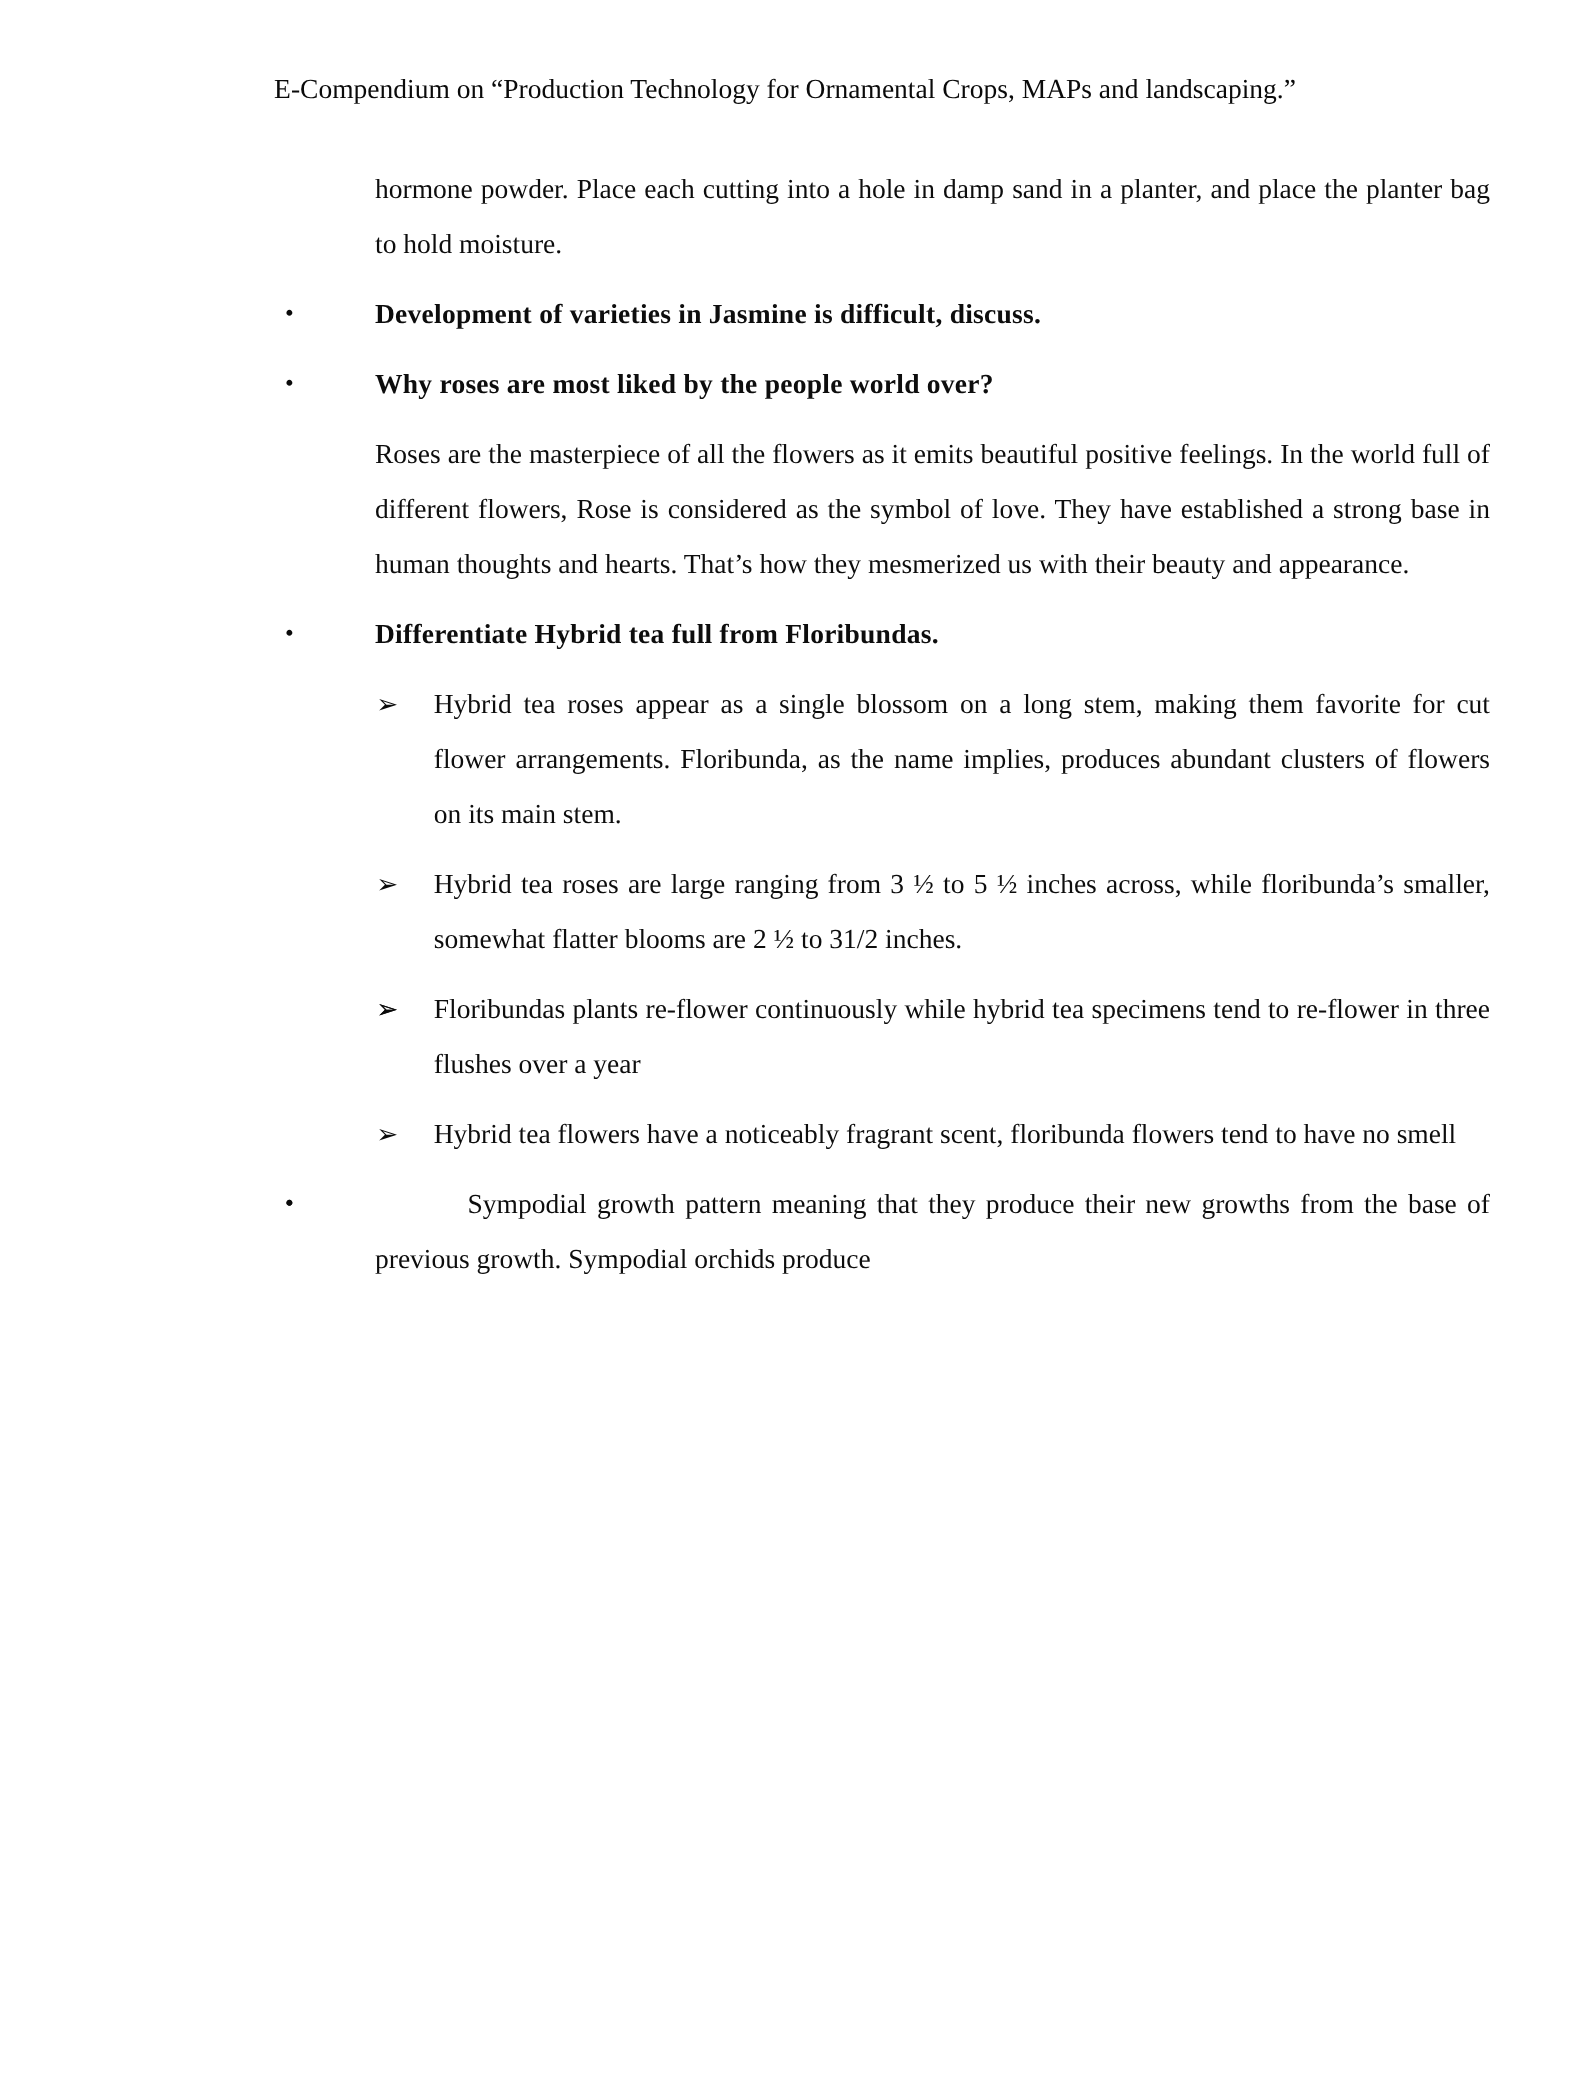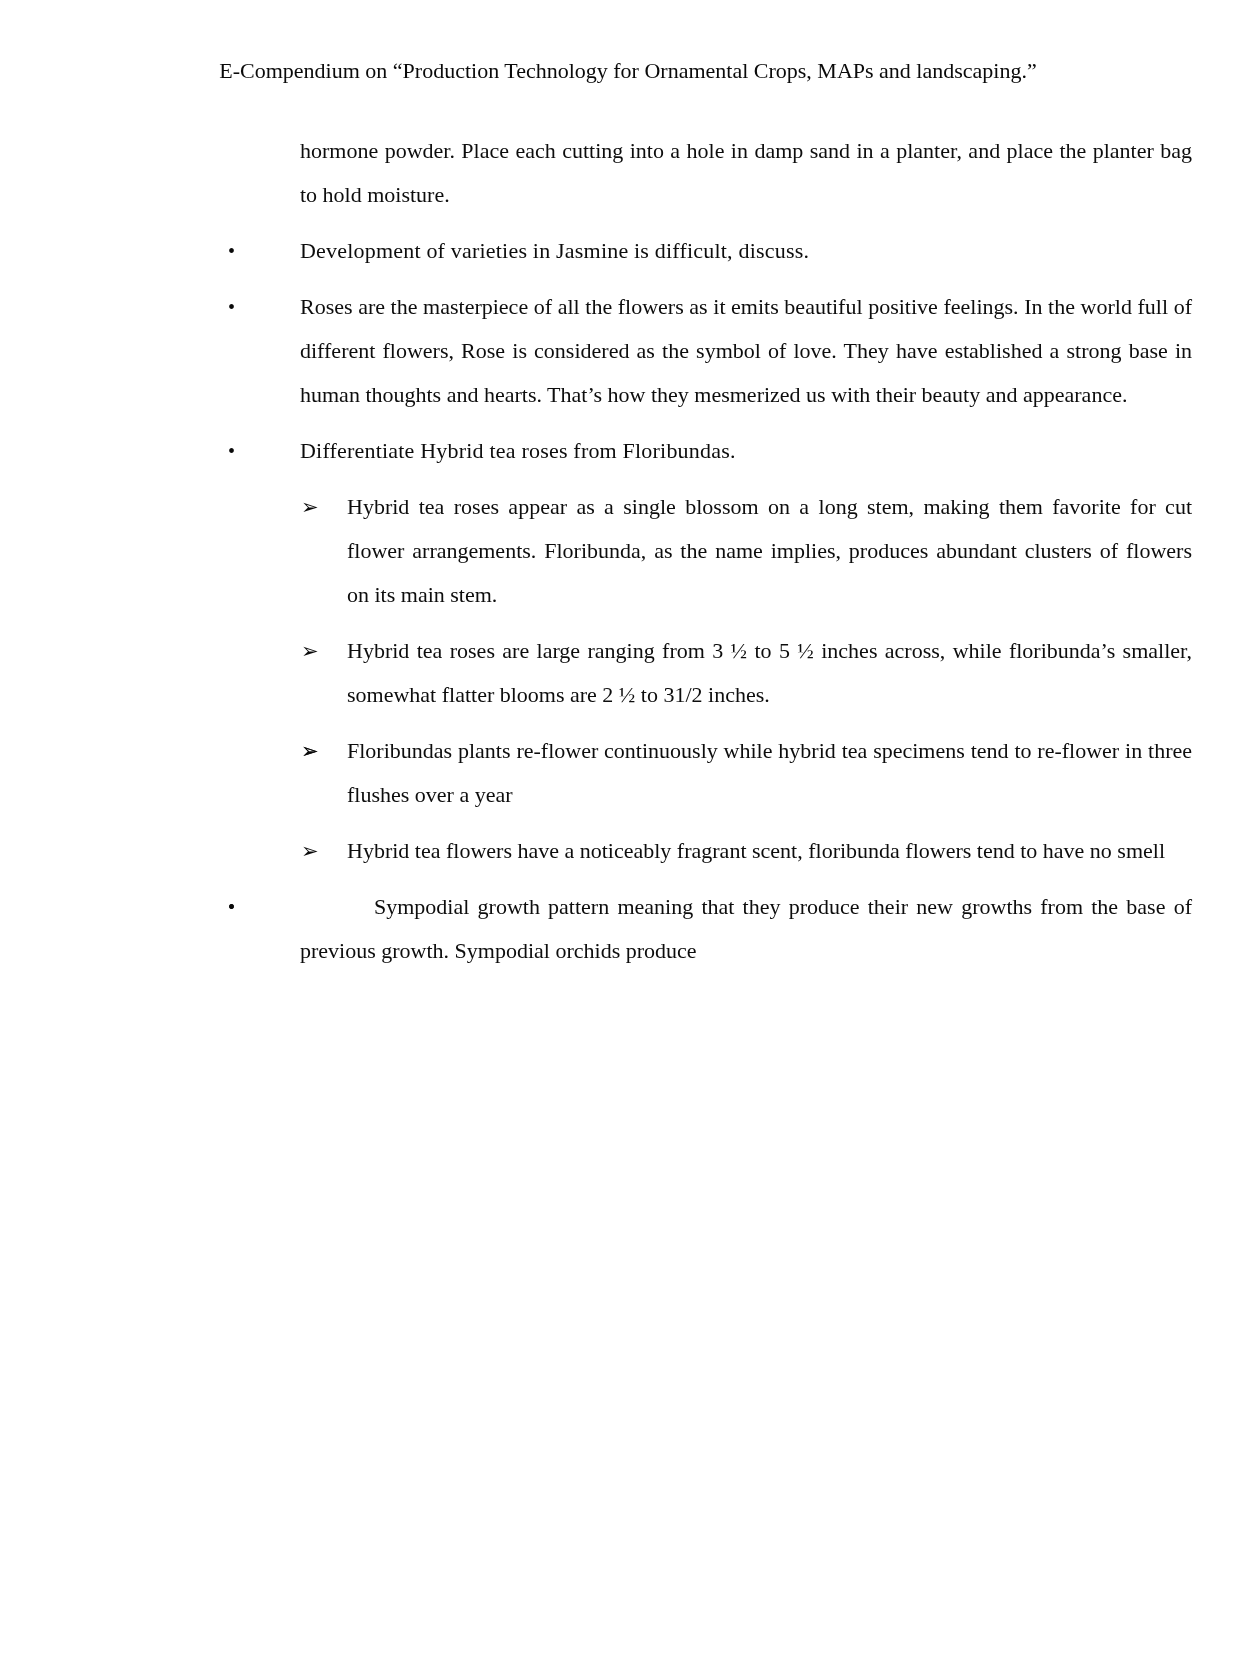--- a/index.html
+++ b/index.html
@@ -46,21 +46,21 @@
     margin-bottom: 12px;
   }
   .bullet-marker {
     position: absolute;
     left: -72px;
     top: 0;
     font-size: 20px;
     color: #0a0a0a;
   }
   .bullet-text {
-    font-weight: normal;
+    font-weight: bold;
     letter-spacing: 0.2px;
   }
   .sub-bullet {
     position: relative;
     padding-left: 47px;
     text-align: justify;
     margin-bottom: 12px;
   }
   .arrow-marker {
     position: absolute;
@@ -82,27 +82,28 @@
     <div class="para">hormone powder. Place each cutting into a hole in damp sand in a planter, and place the planter bag to hold moisture.</div>
 
     <div class="bullet-item">
       <span class="bullet-marker">•</span>
       <span class="bullet-text">Development of varieties in Jasmine is difficult, discuss.</span>
     </div>
 
 
     <div class="bullet-item">
       <span class="bullet-marker">•</span>
+      <span class="bullet-text">Why roses are most liked by the people world over?</span>
     </div>
 
     <div class="para">Roses are the masterpiece of all the flowers as it emits beautiful positive feelings. In the world full of different flowers, Rose is considered as the symbol of love. They have established a strong base in human thoughts and hearts. That’s how they mesmerized us with their beauty and appearance.</div>
 
     <div class="bullet-item">
       <span class="bullet-marker">•</span>
-      <span class="bullet-text">Differentiate Hybrid tea roses from Floribundas.</span>
+      <span class="bullet-text">Differentiate Hybrid tea full from Floribundas.</span>
     </div>
 
     <div class="sub-bullet">
       <span class="arrow-marker">➢</span>
       <span>Hybrid tea roses appear as a single blossom on a long stem, making them favorite for cut flower arrangements. Floribunda, as the name implies, produces abundant clusters of flowers on its main stem.</span>
     </div>
 
     <div class="sub-bullet">
       <span class="arrow-marker">➢</span>
       <span>Hybrid tea roses are large ranging from 3 ½ to 5 ½ inches across, while floribunda’s smaller, somewhat flatter blooms are 2 ½ to 31/2 inches.</span>

